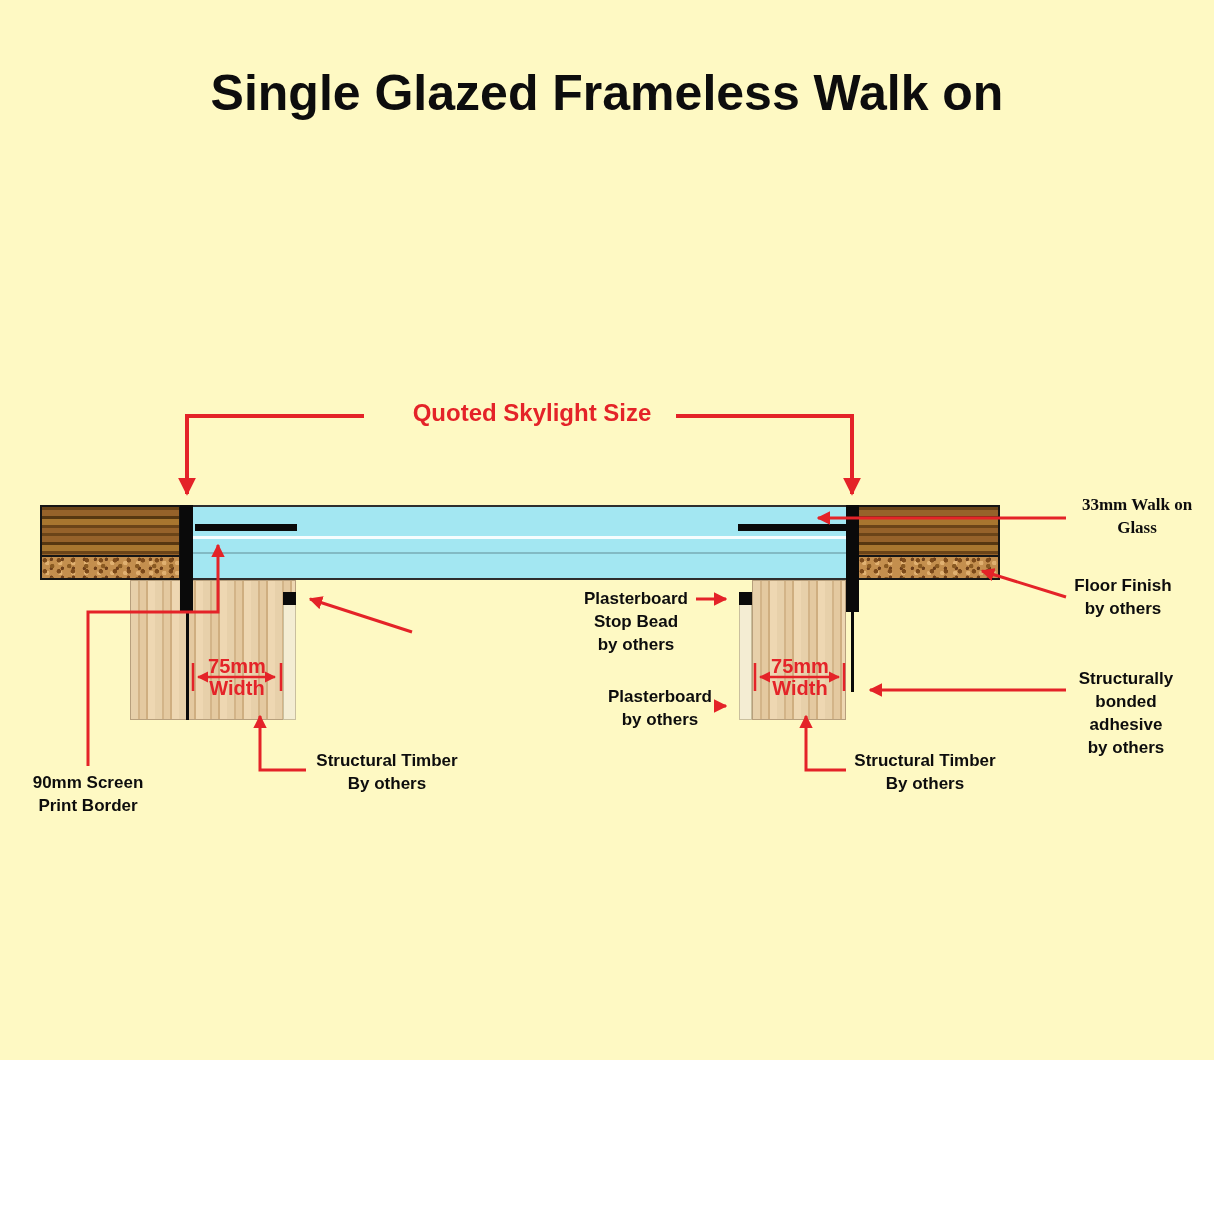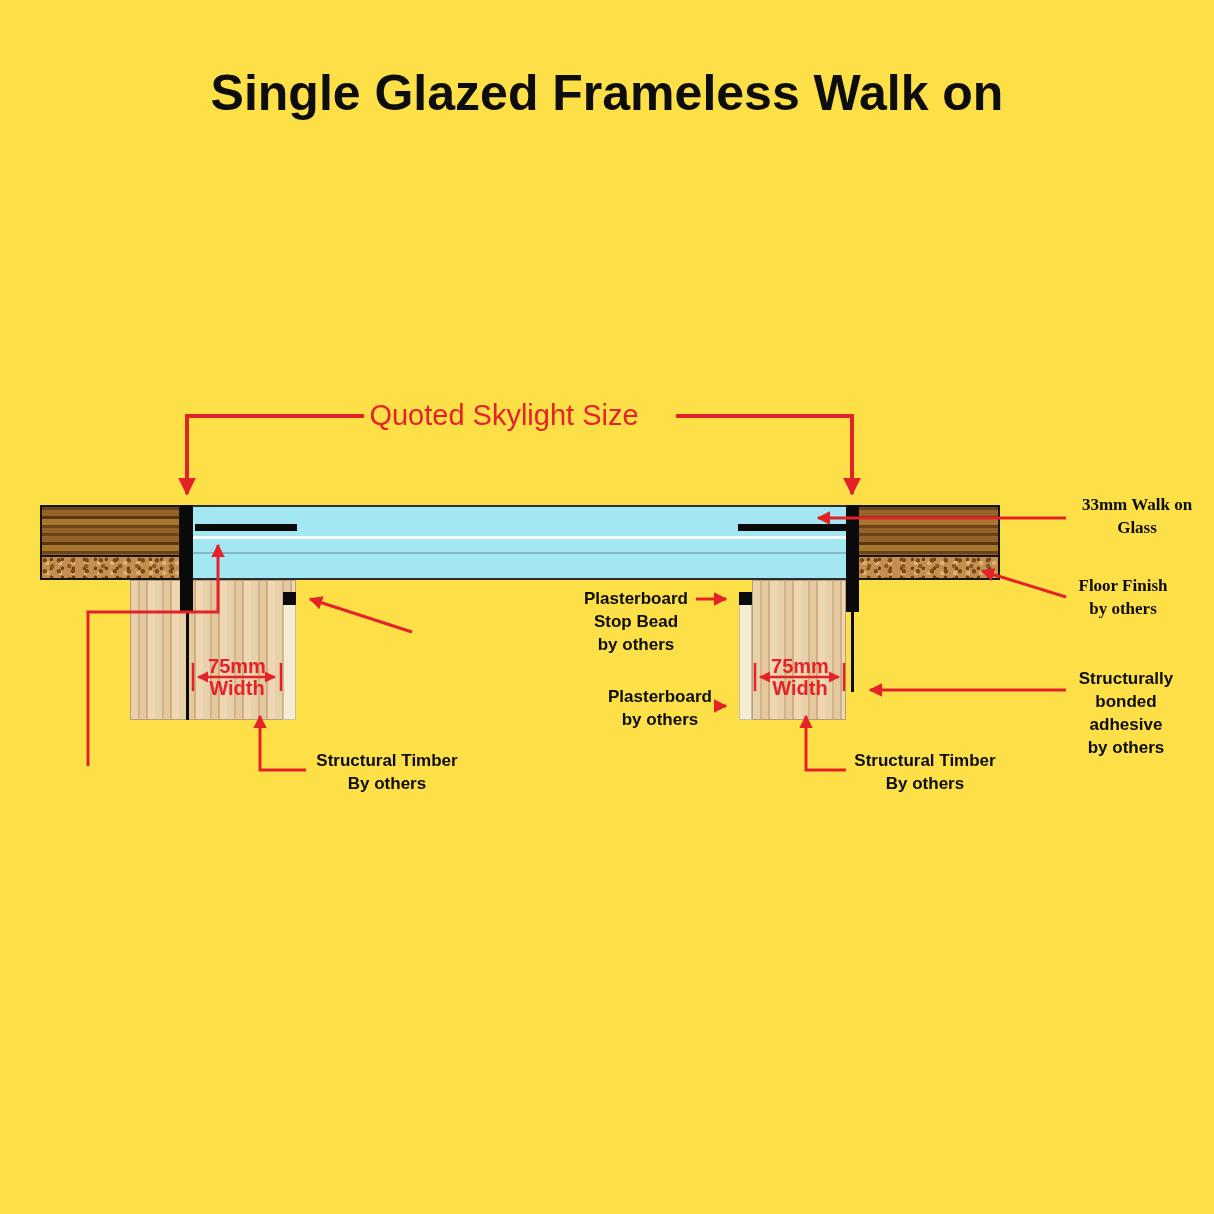--- a/index.html
+++ b/index.html
@@ -12,36 +12,36 @@
     --cork-tan:#c48f4e;
     --cork-dot:#7c4a1a;
     --timber-tan:#e7d0aa;
     --timber-grain:#d3b488;
     --plasterboard-cream:#f4edd3;
     --seal-black:#0a0a0a;
     --text-black:#0d0d0d;
   }
   html,body{margin:0;padding:0;background:#ffffff;}
   #canvas{
-    position:relative;width:1214px;height:1214px;background:#fde047;overflow:hidden;
+    position:relative;width:1214px;height:1060px;background:#fef9c3;overflow:hidden;
     font-family:"Liberation Sans","DejaVu Sans",sans-serif;
   }
   .abs{position:absolute;}
   #title{
     position:absolute;left:0;top:30px;width:1214px;text-align:center;
     font-size:50px;font-weight:800;color:var(--text-black);letter-spacing:0px;
   }
   .lbl{
     position:absolute;font-weight:700;font-size:17px;line-height:1.35;
     color:var(--text-black);text-align:center;white-space:pre-line;
   }
   .lbl.red{color:var(--annotation-red);}
   #quoted-size-label{
-    position:absolute;left:504px;top:399px;transform:translateX(-50%);
-    font-size:29px;font-weight:400;color:var(--annotation-red);white-space:nowrap;
+    position:absolute;left:532px;top:399px;transform:translateX(-50%);
+    font-size:24px;font-weight:700;color:var(--annotation-red);white-space:nowrap;
   }
   .width-lbl{font-size:20px;line-height:22px;}
   
   .glass{
     left:187px;top:505px;width:663px;height:75px;background:var(--glass-cyan);
     border-top:2px solid #2e2e2e;border-bottom:2px solid #2e2e2e;box-sizing:border-box;
   }
   .interlayer1{left:188px;top:536px;width:661px;height:3px;background:rgba(255,255,255,0.9);}
   .interlayer2{left:188px;top:552px;width:661px;height:2px;background:rgba(90,130,140,0.45);}
   .sprint{top:524px;height:7px;background:var(--seal-black);}
@@ -147,26 +147,28 @@
     <path class="ann w25" d="M 193 663 V 691"></path>
     <path class="ann w25" d="M 281 663 V 691"></path>
     <path class="ann w25" d="M 755 663 V 691"></path>
     <path class="ann w25" d="M 844 663 V 691"></path>
   </svg>
 
   <div id="quoted-size-label">Quoted Skylight Size</div>
 
   <div class="lbl" style="left:1070px;top:494px;width:134px;font-family:Liberation Serif, serif;">33mm Walk on
 Glass</div>
-  <div class="lbl" style="left:1068px;top:575px;width:110px;font-family:Liberation Serif, serif;">Floor Finish
+  <div class="lbl" style="left:1068px;top:575px;width:110px;">Floor Finish
 by others</div>
   <div class="lbl" style="left:1070px;top:668px;width:112px;">Structurally
 bonded
 adhesive
 by others</div>
+  <div class="lbl" style="left:22px;top:772px;width:132px;">90mm Screen
+Print Border</div>
   <div class="lbl" style="left:578px;top:588px;width:116px;">Plasterboard
 Stop Bead
 by others</div>
   <div class="lbl" style="left:602px;top:686px;width:116px;">Plasterboard
 by others</div>
   <div class="lbl" style="left:308px;top:750px;width:158px;">Structural Timber
 By others</div>
   <div class="lbl" style="left:846px;top:750px;width:158px;">Structural Timber
 By others</div>
   <div class="lbl red width-lbl" style="left:194px;top:655px;width:86px;">75mm

